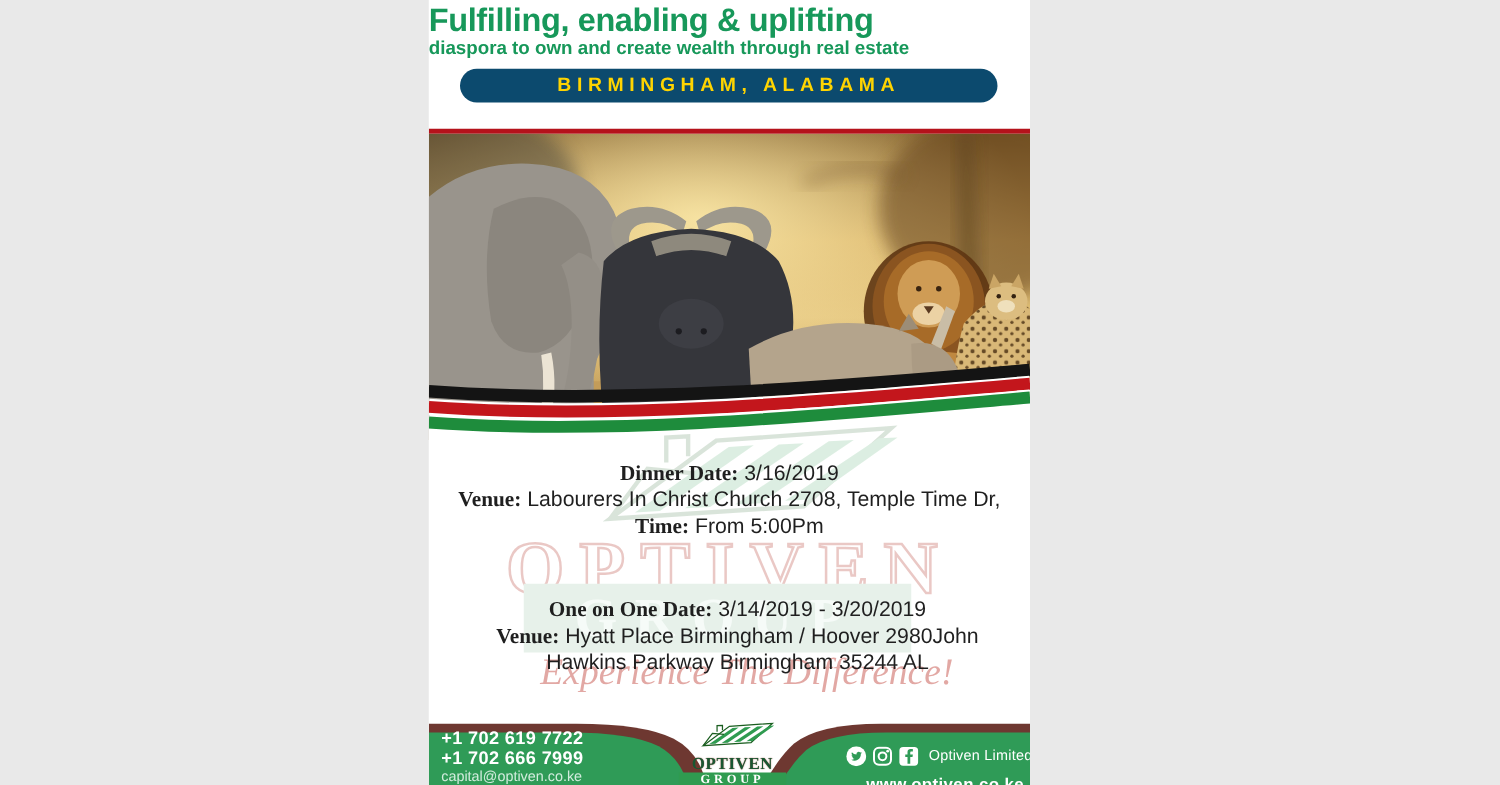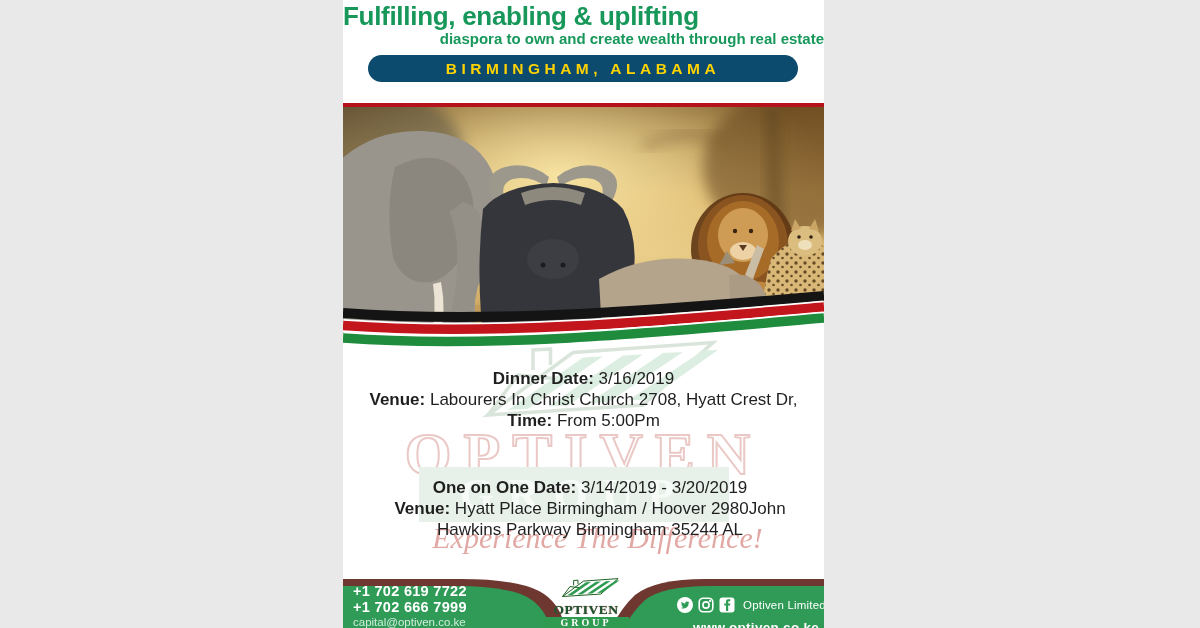--- a/index.html
+++ b/index.html
@@ -11,21 +11,21 @@
   .flyer{
     position:absolute;left:343px;top:0;width:481px;height:628px;
     background:#ffffff;overflow:hidden;
   }
   
   .title{
     position:absolute;top:1px;left:0;right:0;text-align:left;
     font-size:26px;font-weight:bold;letter-spacing:-0.3px;color:#17985a;
   }
   .subtitle{
-    position:absolute;top:30px;left:0;right:0;text-align:right;
+    position:absolute;top:30px;left:0;right:0;text-align:left;
     font-size:15px;font-weight:bold;color:#17985a;
   }
   .banner{
     position:absolute;top:55px;left:25px;width:430px;height:27px;
     background:#0c4a6e;border-radius:14px;
     text-align:center;line-height:28px;
     font-size:15.5px;font-weight:bold;letter-spacing:4.5px;color:#ffd400;
   }
   .redline{position:absolute;top:103px;left:0;width:481px;height:4px;background:#b5121b;}
   
@@ -46,21 +46,21 @@
     color:#f6fbf8;
   }
   .wm-tagline{
     position:absolute;top:521px;left:0;right:0;text-align:center;z-index:1;
     font-family:"Liberation Serif", serif;font-style:italic;font-size:30px;
     color:rgba(203,96,90,0.55);z-index:1;padding-left:28px;
   }
   
   .details{position:absolute;left:0;right:0;text-align:center;z-index:2;
     font-size:17px;line-height:21px;color:#1f1f1f;}
-  .details b{font-weight:bold;}
+  .details b{font-weight:bold;font-family:Liberation Serif, serif;}
   .d1{top:368px;} .d2{top:477px;padding-left:13px;}
   
   .footer-svg{position:absolute;left:0;top:576px;z-index:3;}
   .footer-content{position:absolute;left:0;top:576px;width:544px;height:52px;z-index:4;}
   .phones{position:absolute;left:10px;top:7px;color:#ffffff;}
   .phone{font-size:14.5px;font-weight:bold;line-height:16px;letter-spacing:0.3px;}
   .email{font-size:11.5px;color:#d2ecdd;margin-top:1px;}
   .footer-logo{position:absolute;left:197px;top:2px;width:92px;text-align:center;}
   .flogo-brand{
     font-family:"Liberation Serif", serif;font-weight:bold;font-size:13.5px;letter-spacing:0.5px;
@@ -183,21 +183,21 @@
     <path d="M78,24.2 L108,4.2 L114,4 L86,23.8 Z" fill="#2f9b50"></path>
     <path d="M22,30 L34,14 L49,15.5" fill="none" stroke="#1b5e20" stroke-width="1.4"></path>
     <path d="M40,12 L40,4 L47,3.6 L47,10" fill="none" stroke="#1b5e20" stroke-width="1.4"></path>
   </svg>
   <div class="wm-brand">OPTIVEN</div>
   <div class="wm-groupbar">GROUP</div>
   <div class="wm-tagline">Experience The Difference!</div>
 
   <div class="details d1">
     <div><b>Dinner Date:</b><span> 3/16/2019</span></div>
-    <div><b>Venue:</b><span> Labourers In Christ Church 2708, Hyatt Crest Dr,</span></div>
+    <div><b>Venue:</b><span> Labourers In Christ Church 2708, Temple Time Dr,</span></div>
     <div><b>Time:</b><span> From 5:00Pm</span></div>
   </div>
   <div class="details d2">
     <div><b>One on One Date:</b><span> 3/14/2019 - 3/20/2019</span></div>
     <div><b>Venue:</b><span> Hyatt Place Birmingham / Hoover 2980John</span></div>
     <div><span>Hawkins Parkway Birmingham 35244 AL</span></div>
   </div>
 
   <svg class="footer-svg" width="481" height="52" viewBox="0 0 481 52">
     <path d="M0,3 L118,3 Q172,3 196,15 Q217,26 222,52 L0,52 Z" fill="#6e3831"></path>

